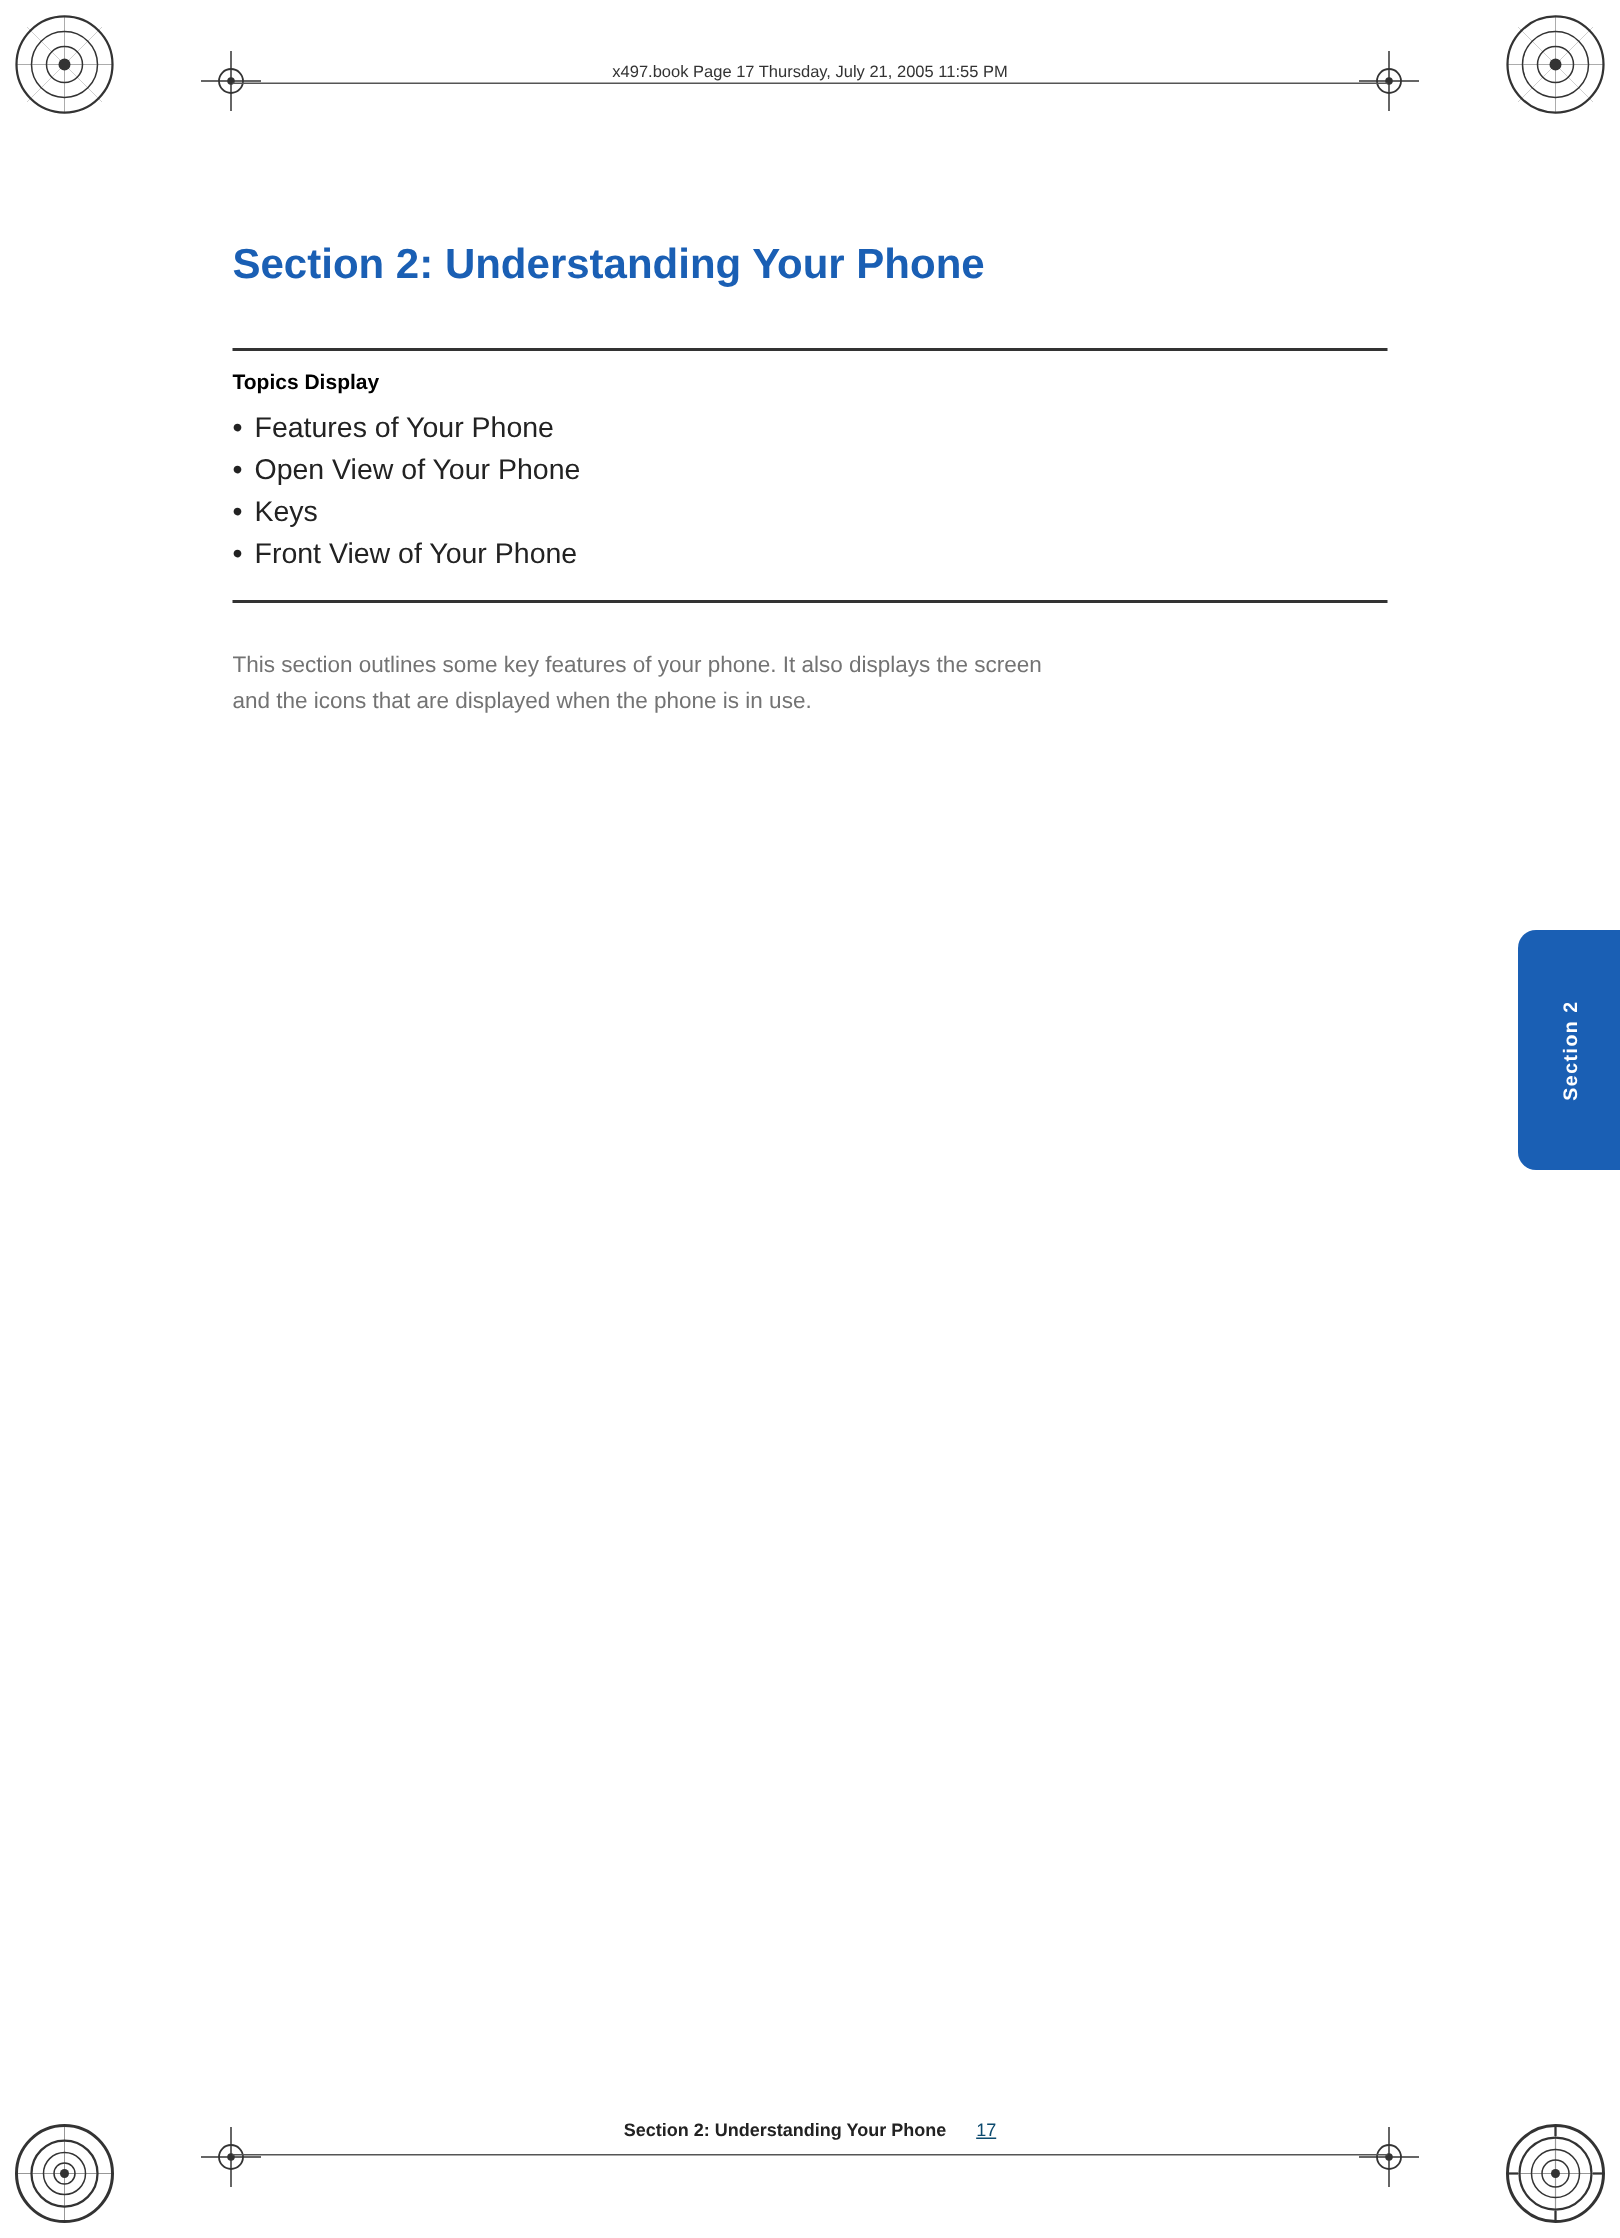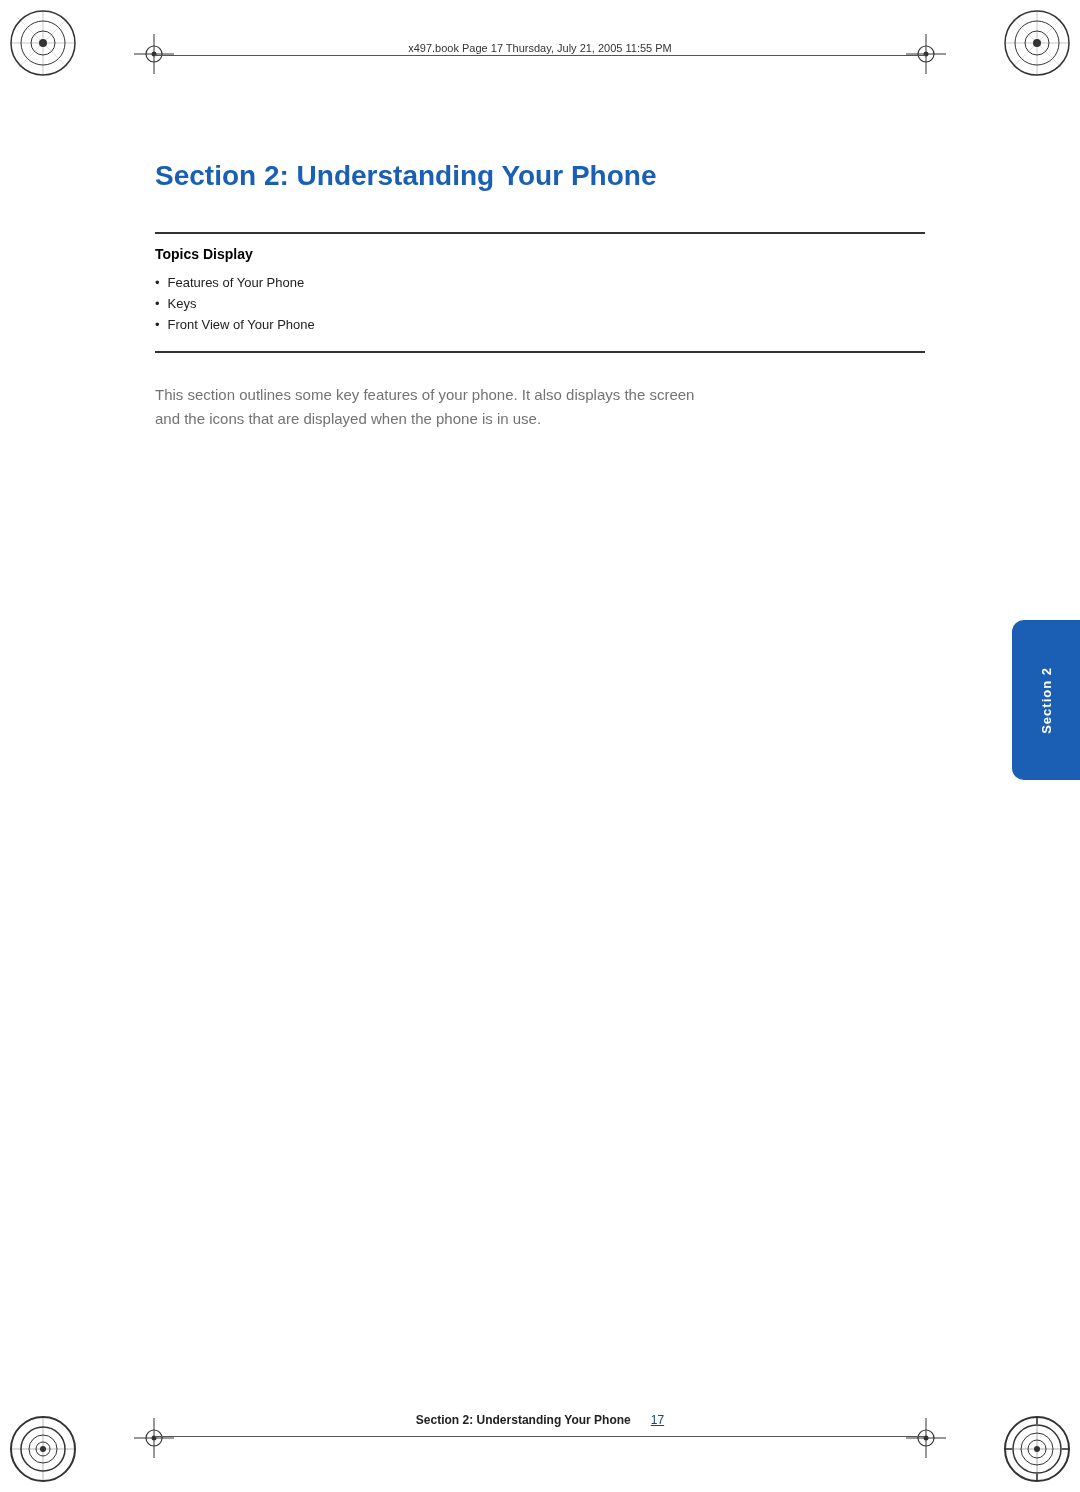--- a/index.html
+++ b/index.html
@@ -98,21 +98,21 @@
       margin-bottom: 10px;
     }
 
     .topics-list {
       list-style: none;
       padding: 0;
     }
 
     .topics-list li {
       font-family: Arial, Helvetica, sans-serif;
-      font-size: 13px;
+      font-size: 19px;
       color: #222;
       padding: 3px 0;
       display: flex;
       align-items: flex-start;
       gap: 8px;
     }
 
     .topics-list li::before {
       content: '•';
       color: #222;
@@ -296,20 +296,23 @@
 
     <h1 class="section-title">Section 2: Understanding Your Phone</h1>
 
     <div class="topics-box">
       <div class="topics-title">Topics Display</div>
       <ul class="topics-list">
         <li>
           <span>Features of Your Phone</span>
         </li>
         <li>
+          <span>Open View of Your Phone</span>
+        </li>
+        <li>
           <span>Keys</span>
         </li>
         <li>
           <span>Front View of Your Phone</span>
         </li>
       </ul>
     </div>
 
     <p class="body-text">This section outlines some key features of your phone. It also displays the screen and the icons that are displayed when the phone is in use.</p>
 

